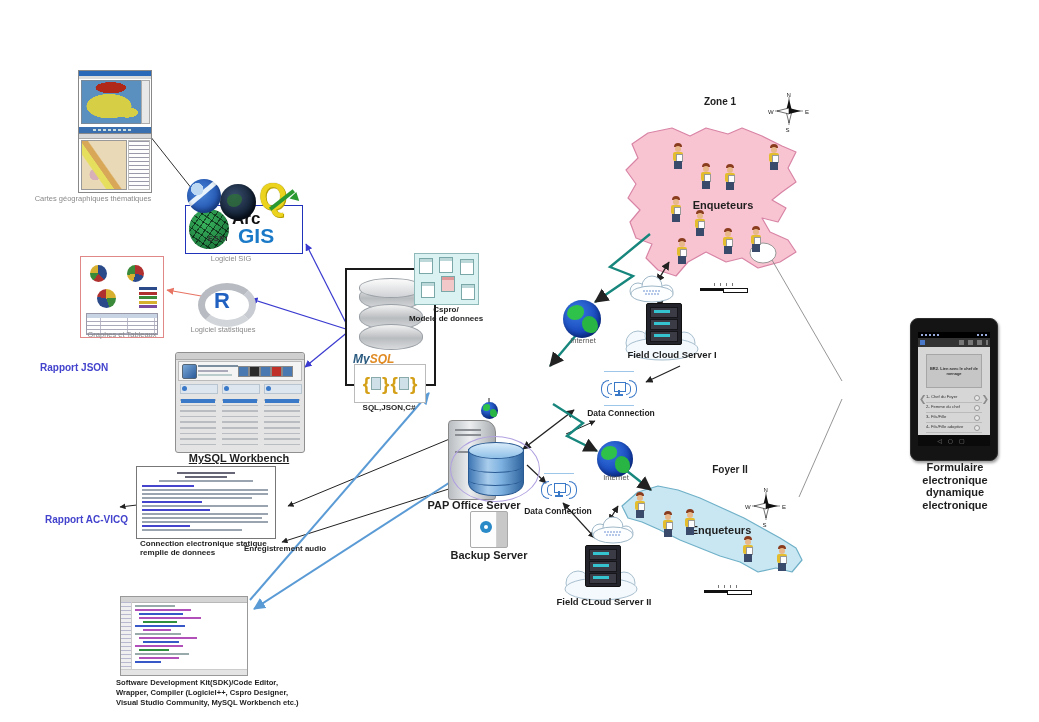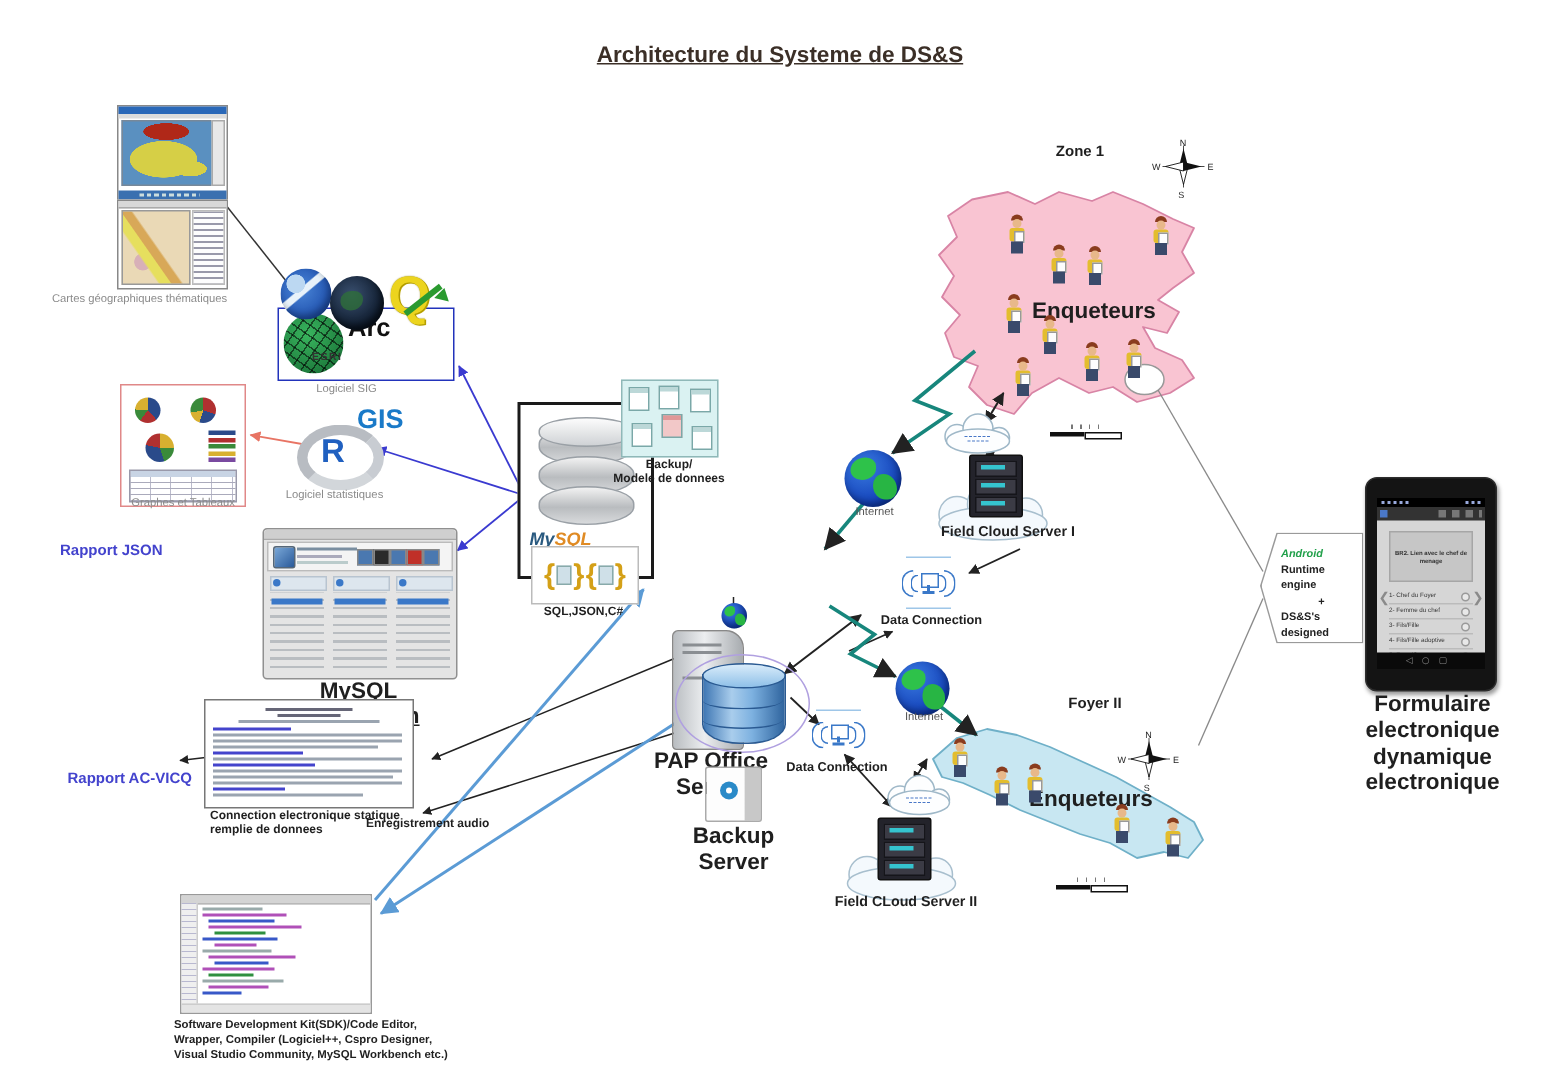--- a/index.html
+++ b/index.html
@@ -55,21 +55,21 @@
         border:1px solid #9aa0a6;border-radius:50%/46%;}
   
   .bluedb{position:absolute;}
   .bluedb .bodyc{position:absolute;left:0;top:7px;width:100%;bottom:0;border-radius:0 0 45% 45%/0 0 28% 28%;
       background:linear-gradient(90deg,#3f77b4,#a9cdec 35%,#7db1e0 60%,#2f649e);border:1px solid #2a5a92;border-top:none;}
   .bluedb .topc{position:absolute;left:0;top:0;width:100%;height:15px;border-radius:50%;
       background:linear-gradient(180deg,#d9ecfa,#8fc0e8);border:1px solid #2a5a92;}
   .bluedb .sep{position:absolute;left:0;width:100%;height:12px;border-bottom:1.4px solid #2a5a92;border-radius:50%;}
 
   
-  .b9{font-size:15px;} .b85{font-size:8.5px;} .b8{font-size:8px;} .b10{font-size:10px;}
+  .b9{font-size:11px;} .b85{font-size:8.5px;} .b8{font-size:8px;} .b10{font-size:10px;}
 
   .scalebar{position:absolute;height:4px;width:46px;}
   .scalebar .blk{position:absolute;left:0;top:1px;width:23px;height:3px;background:#111;}
   .scalebar .wht{position:absolute;left:23px;top:1px;width:23px;height:3px;background:#fff;border:0.5px solid #111;}
   .scalebar .t{position:absolute;top:-4px;left:14px;width:20px;height:3px;
      background:repeating-linear-gradient(90deg,#777 0 1px,transparent 1px 6px);}
 
   
   #tablet{position:absolute;left:910px;top:318px;width:86px;height:141px;background:#141414;
      border:1px solid #2d2d2d;border-radius:8px;box-shadow:1px 2px 3px rgba(0,0,0,.4);}
@@ -157,21 +157,21 @@
 
   
   #arcbox{position:absolute;left:185px;top:205px;width:116px;height:47px;background:#fff;border:1.5px solid #2233bb;}
   #esriglobe{position:absolute;left:3px;top:3px;width:40px;height:40px;border-radius:50%;
      background:
        repeating-linear-gradient(35deg,rgba(0,0,0,.55) 0 1px,transparent 1px 6px),
        repeating-linear-gradient(-55deg,rgba(0,0,0,.55) 0 1px,transparent 1px 6px),
        radial-gradient(circle at 40% 35%,#39b55e,#1d7a3c 75%);}
   #arcword{position:absolute;left:46px;top:3px;font-size:17px;font-weight:700;color:#111;}
   #esriword{position:absolute;left:22px;top:29px;font-size:7px;font-weight:700;color:#333;letter-spacing:1px;}
-  #gisword{position:absolute;left:52px;top:18px;font-size:18px;font-weight:700;color:#1a7ac8;margin-top:45px;}
+  #gisword{position:absolute;left:52px;top:18px;font-size:21px;font-weight:700;color:#1a7ac8;}
   #geglobe{position:absolute;left:187px;top:179px;width:34px;height:34px;border-radius:50%;
      background:
        radial-gradient(circle at 30% 30%,#bcd8f2 0 18%,transparent 19%),
        linear-gradient(140deg,transparent 38%,#e8f2fa 40% 48%,transparent 50%),
        radial-gradient(circle at 40% 40%,#4a86d8,#1a4aa8 80%);
      box-shadow:inset -2px -3px 4px rgba(0,0,0,.3);}
   #darkglobe{position:absolute;left:220px;top:184px;width:36px;height:36px;border-radius:50%;
      background:radial-gradient(circle at 40% 35%,#3a5070,#0a1626 75%);
      box-shadow:inset -2px -3px 4px rgba(0,0,0,.5);}
   #darkglobe:before{content:"";position:absolute;left:20%;top:28%;width:40%;height:35%;background:#2e6e3a;border-radius:50% 40% 60% 45%;opacity:.8;}
@@ -338,21 +338,20 @@
     </g>
     <g stroke="#a8bfce" stroke-width="1" fill="#f4f9fd">
       <circle cx="578" cy="583" r="12"></circle>
         <circle cx="600" cy="576" r="15"></circle>
         <circle cx="624" cy="583" r="11"></circle>
       <ellipse cx="601" cy="589" rx="36" ry="11"></ellipse>
       <ellipse cx="601" cy="588" rx="33" ry="9" fill="#f4f9fd" stroke="none"></ellipse>
     </g>
   </svg>
 
-  <div id="title">Architecture du Systeme de DS&amp;S</div>
 
   <div id="map1">
     <div class="tb"></div>
     <div class="mb"></div>
     <div class="area"></div>
     <div class="pan"></div>
     <div class="st"></div>
   </div>
   <div id="map2">
     <div class="tb"></div>
@@ -455,21 +454,21 @@
         <i></i>
       </div>
     <div class="ent pink" style="left:26px;top:22px;">
         <i style="background:#e09898;"></i>
       </div>
     <div class="ent" style="left:46px;top:30px;">
         <i></i>
       </div>
   </div>
   <div class="cap b8" style="left:408px;top:305px;width:76px;">
-    <div>Backup/</div>
+    <div>Cspro/</div>
     <div>Modele de donnees</div>
   </div>
 
   <div id="sqljson">
     <span class="brace">{</span>
       <span class="docsq"></span>
       <span class="brace">}</span>
     <span class="brace">{</span>
       <span class="docsq"></span>
       <span class="brace">}</span>
@@ -660,31 +659,20 @@
       <span class="body"></span>
       <span class="paper"></span>
       <span class="legs"></span>
     </div>
   <div class="scalebar" style="left:704px;top:589px;">
     <span class="t"></span>
       <span class="blk"></span>
       <span class="wht"></span>
   </div>
 
-  <div class="callout-outer">
-    <div class="callout-inner">
-      <div class="txt">
-        <div class="android-green">Android</div>
-        <div>Runtime engine</div>
-        <div style="text-align:center;">+</div>
-        <div>DS&amp;S's designed</div>
-        <div>Application</div>
-      </div>
-    </div>
-  </div>
 
   <div id="tablet">
     <div class="screen">
       <div class="status">
         <i style="right:3px;"></i>
           <i style="right:7px;"></i>
           <i style="right:11px;"></i>
         <i style="left:3px;"></i>
           <i style="left:7px;"></i>
           <i style="left:11px;"></i>

